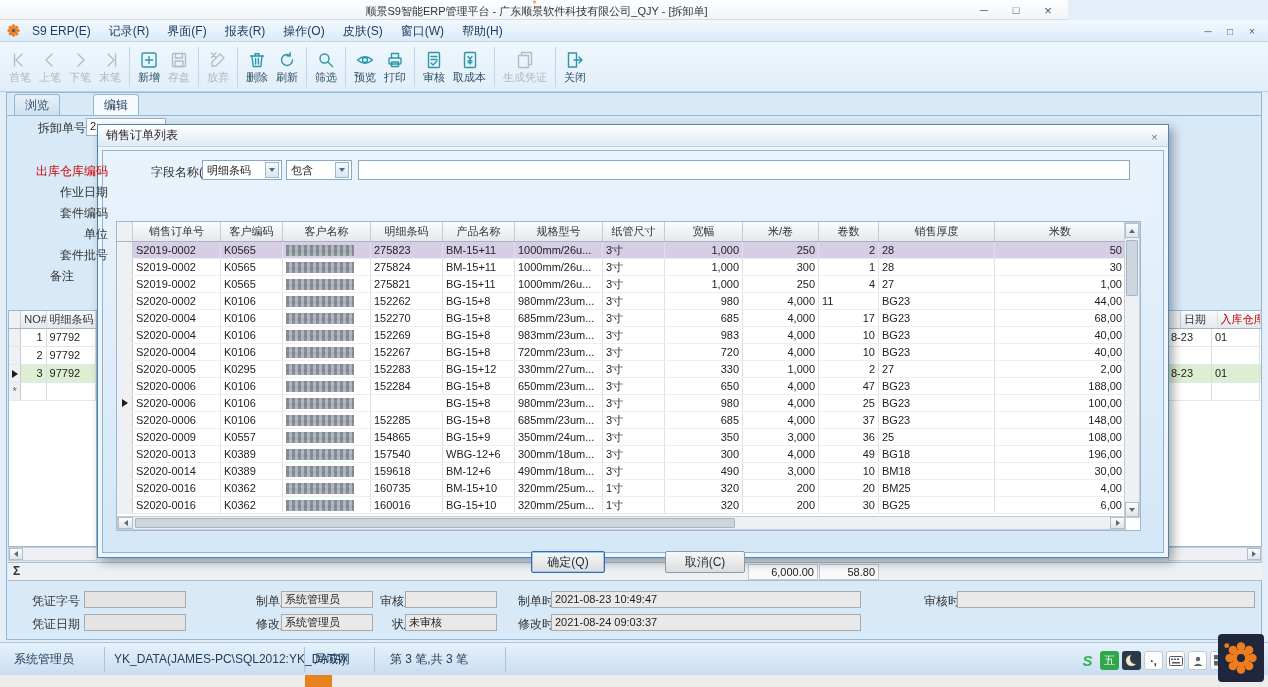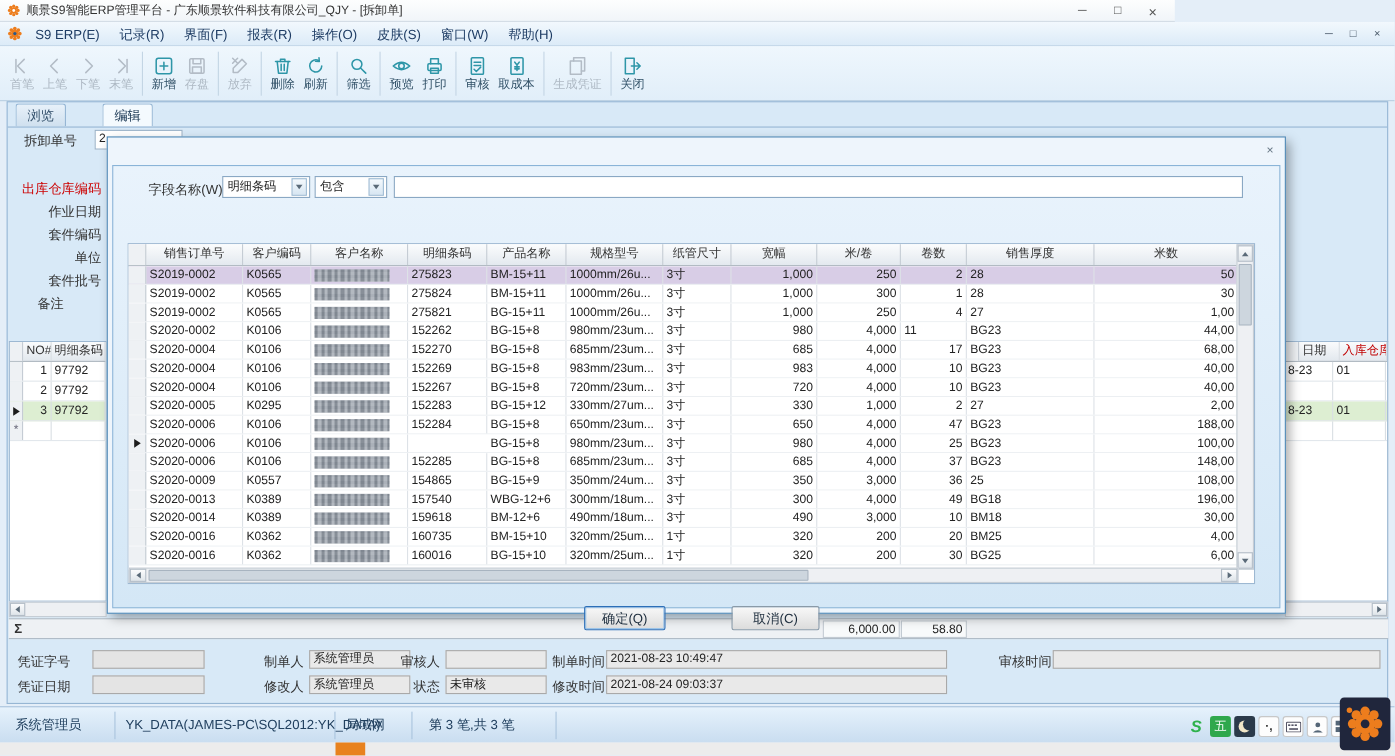--- a/index.html
+++ b/index.html
@@ -2,21 +2,21 @@
 <html><head>
 <meta charset="utf-8">
 <style>
   * { margin:0; padding:0; box-sizing:border-box; }
   html,body { width:1268px; height:687px; overflow:hidden; }
   body { font-family:"Liberation Sans","DejaVu Sans",sans-serif; font-size:12px; color:#222; background:#d8e9f7; }
   #app { position:relative; width:1268px; height:687px; background:#e4eef8; overflow:hidden; }
   .abs { position:absolute; }
 
   
-  .titlebar { left:0; top:0; width:1068px; height:20px; background:linear-gradient(#fdfefe,#f1f5f9); border-bottom:1px solid #d4dde6; display:flex; align-items:center; padding:0 6px; }
+  .titlebar { left:0; top:0; width:1068px; height:20px; background:linear-gradient(#fdfefe,#f1f5f9); border-bottom:1px solid #d4dde6; display:flex; align-items:center; padding:0 6px;flex-direction:column; }
   .titlebar .ttl { font-size:11px; color:#333; margin-left:5px; white-space:nowrap; }
   .winbtns { position:absolute; right:4px; top:0; height:20px; display:flex; }
   .winbtn { width:32px; height:20px; display:flex; align-items:center; justify-content:center; color:#555; font-size:11px; cursor:default; }
   .menubar { left:0; top:20px; width:1268px; height:22px; background:linear-gradient(#f2f8fd,#dcebf8); border-bottom:1px solid #c3d6e8; display:flex; align-items:center; padding:0 4px; }
   .menu-item { padding:0 9px; height:22px; line-height:22px; color:#1e3c64; white-space:nowrap; }
   .mdibtns { position:absolute; right:6px; top:22px; height:18px; display:flex; gap:2px; }
   .mdibtn { width:20px; height:18px; display:flex; align-items:center; justify-content:center; color:#4a5a6a; font-size:10px; }
 
   
   .toolbar { left:0; top:42px; width:1268px; height:50px; background:linear-gradient(#eff7fd,#e1eef9); border-bottom:1px solid #b9cfe2; display:flex; align-items:center; padding-left:5px; }
@@ -24,21 +24,21 @@
   .tb-ico { width:20px; height:20px; display:block; }
   .tb-label { font-size:11px; line-height:13px; color:#2f4f66; white-space:nowrap; margin-top:1px; }
   .tb-btn.disabled .tb-label { color:#aeb9c4; }
   .tb-sep { width:1px; height:40px; background:#c3d5e4; margin:0 4px; }
 
   
   .workspace { left:6px; top:92px; width:1256px; height:548px; background:#d8e9f7; border:1px solid #96b6d4; }
   .tab { height:21px; padding:0 10px; line-height:20px; font-size:12px; color:#33506b; background:linear-gradient(#e8f1f9,#cfe0ef); border:1px solid #96b6d4; border-bottom:none; border-radius:3px 3px 0 0; }
   .tab.active { background:#f4fafe; color:#14324f;margin-left:31px; }
   .tabline { height:1px; background:#96b6d4; }
-  .fld-label { font-size:12px; color:#333; white-space:nowrap; }
+  .fld-label { font-size:12px; color:#333; white-space:nowrap;margin-left:16px; }
   .fld-label.red { color:#cc0000; }
   .mini-input { background:#fff; border:1px solid #9ab2c8; height:18px; font-size:11px; padding:1px 3px; color:#222; }
 
   
   .bggrid { background:#fff; border:1px solid #9db8d2; overflow:hidden; }
   .bg-row { display:flex; height:18px; line-height:17px; font-size:11px; border-bottom:1px solid #e2e7ec; }
   .bg-row.header { background:linear-gradient(#fafbfc,#e2e8ee); border-bottom:1px solid #aab4bd; color:#333; }
   .bg-cell { padding:0 3px; border-right:1px solid #d9dee3; overflow:hidden; white-space:nowrap; }
   .bg-ind { width:15px; background:#eef1f4; border-right:1px solid #c5ccd4; display:flex; align-items:center; justify-content:center; color:#667; }
   .bg-row.green { background:#ddeed2; }
@@ -505,20 +505,23 @@
           <circle cx="20" cy="8" r="4.5"></circle>
           <circle cx="28.5" cy="11.5" r="4.5"></circle>
           <circle cx="20" cy="20" r="9.5"></circle>
         </g>
       <circle cx="20" cy="20" r="4.2" fill="#20263c"></circle>
       <circle cx="5" cy="7" r="2.6" fill="#ed7d1d"></circle>
     </svg>
   </div>
 
   <div class="abs modal">
+    <div class="modal-title">
+      <span>销售订单列表</span>
+    </div>
     <span class="modal-x">×</span>
     <div class="modal-inner">
 
       <span class="abs fld-label" style="left:32px; top:13px;">字段名称(W)</span>
       <div class="combo" style="left:99px; top:9px; width:80px;">
         <span>明细条码</span>
         <span class="combo-arrow">
             <span class="tri-d"></span>
           </span>
       </div>

